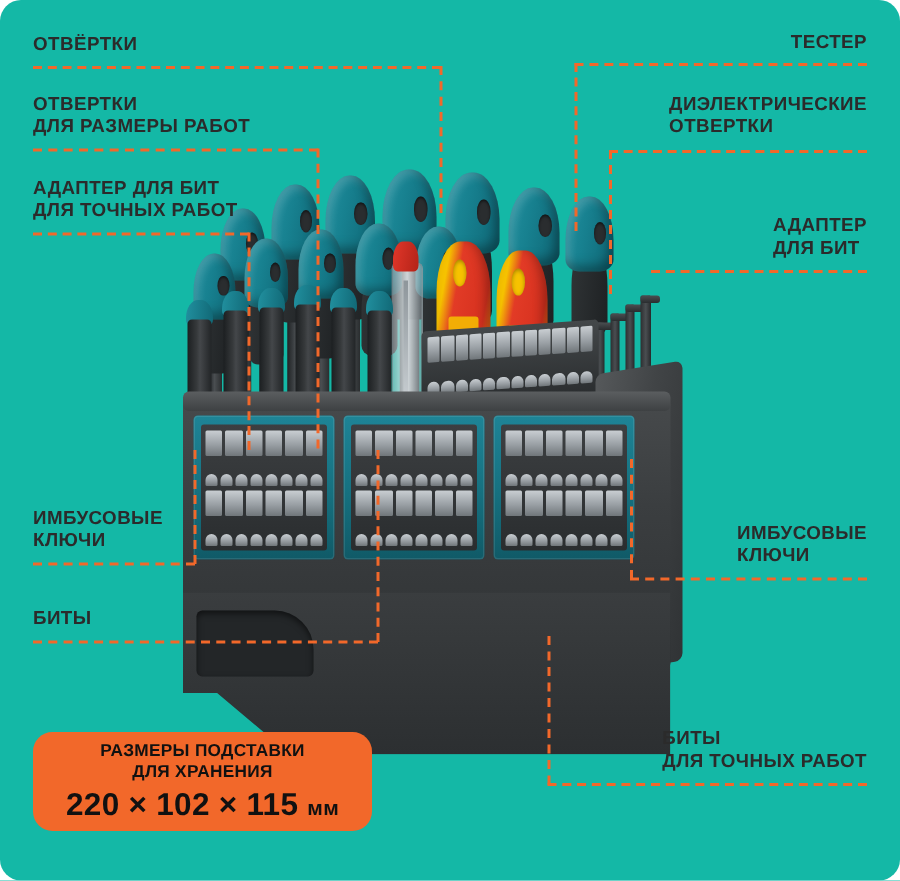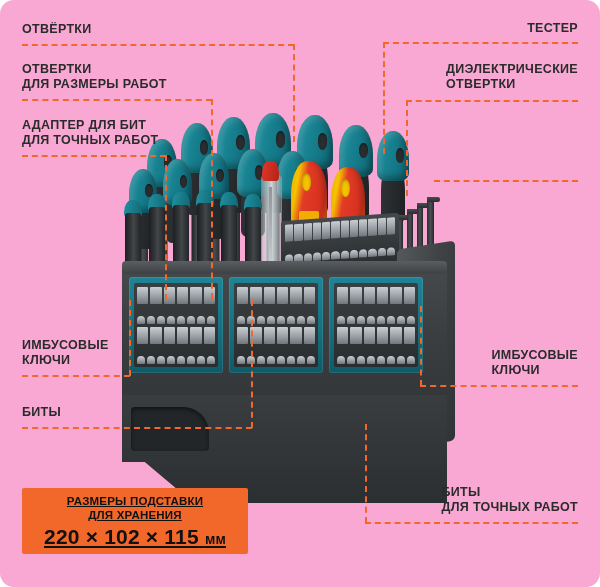--- a/index.html
+++ b/index.html
@@ -5,21 +5,21 @@
   html,body{margin:0;padding:0;}
   body{
     width:600px;height:587px;
     background:#ffffff;
     font-family:"Liberation Sans","DejaVu Sans",sans-serif;
     overflow:hidden;
   }
   #stage{
     position:relative;
     width:600px;height:587px;
-    background:#f9a8d4;
+    background:#14b8a6;
     border-radius:14px;
     overflow:hidden;
   }
 
   
   .label{
     position:absolute;
     color:#2b2b2b;
     font-size:12.5px;
     font-weight:700;
@@ -44,26 +44,25 @@
     border-left:2.5px dashed #f2682a;
     z-index:35;
   }
 
   
   #badge{
     position:absolute;
     left:22px;top:488px;
     width:226px;height:66px;
     background:#f2682a;
-    border-radius:2px;
+    border-radius:13px;
     z-index:60;
     display:flex;flex-direction:column;
     align-items:center;justify-content:center;
     color:#111;
-    text-decoration:underline;
   }
   #badge .b-top{
     font-size:11.5px;font-weight:700;
     line-height:14px;text-align:center;
     letter-spacing:.2px;
     white-space:pre-line;
   }
   #badge .b-dim{
     margin-top:3px;
     font-size:21px;font-weight:700;
@@ -605,20 +604,22 @@
 ДЛЯ РАЗМЕРЫ РАБОТ</div>
   <div class="label left" style="left:22px;top:118px;">АДАПТЕР ДЛЯ БИТ
 ДЛЯ ТОЧНЫХ РАБОТ</div>
   <div class="label left" style="left:22px;top:338px;">ИМБУСОВЫЕ
 КЛЮЧИ</div>
   <div class="label left" style="left:22px;top:405px;">БИТЫ</div>
 
   <div class="label right" style="right:22px;top:21px;">ТЕСТЕР</div>
   <div class="label right" style="right:22px;top:62px;">ДИЭЛЕКТРИЧЕСКИЕ
 ОТВЕРТКИ</div>
+  <div class="label right" style="right:22px;top:143px;">АДАПТЕР
+ДЛЯ БИТ</div>
   <div class="label right" style="right:22px;top:348px;">ИМБУСОВЫЕ
 КЛЮЧИ</div>
   <div class="label right" style="right:22px;top:485px;">БИТЫ
 ДЛЯ ТОЧНЫХ РАБОТ</div>
 
   <div id="badge">
     <div class="b-top">РАЗМЕРЫ ПОДСТАВКИ
 ДЛЯ ХРАНЕНИЯ</div>
     <div class="b-dim">
       <span>220 × 102 × 115</span>

